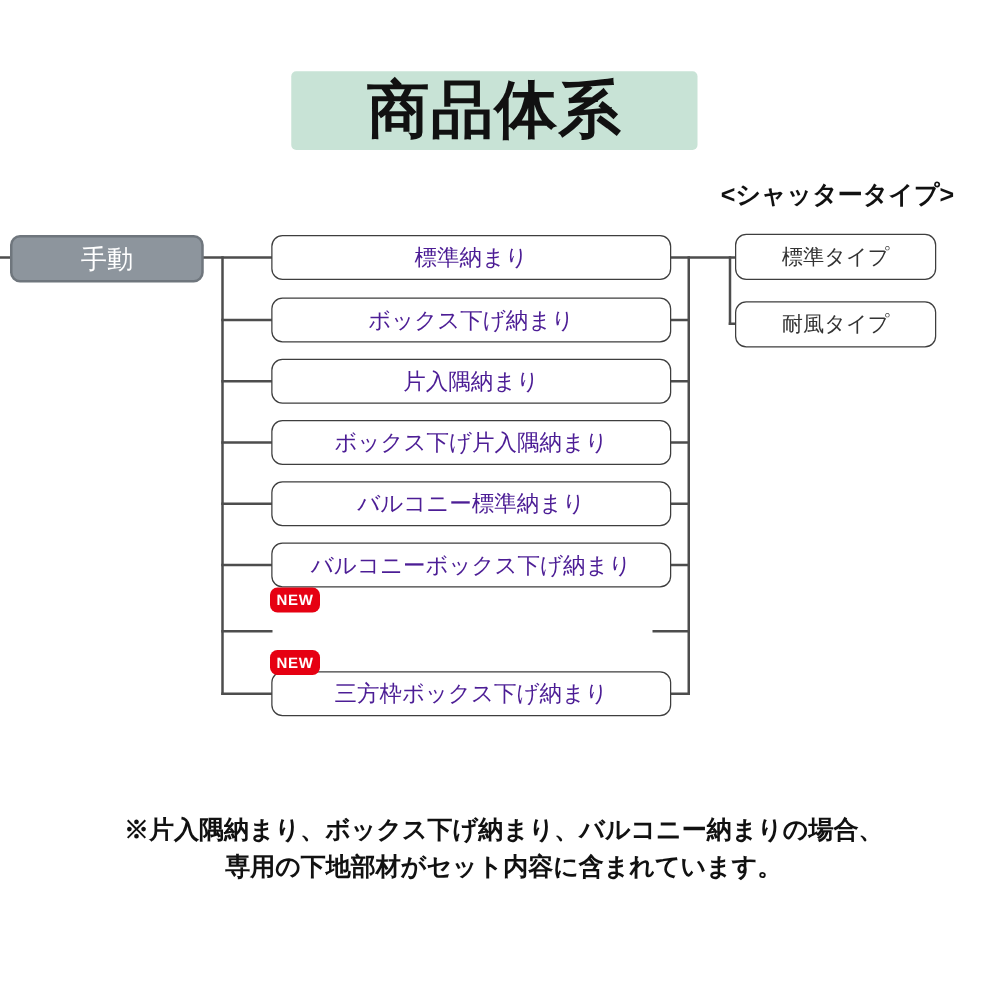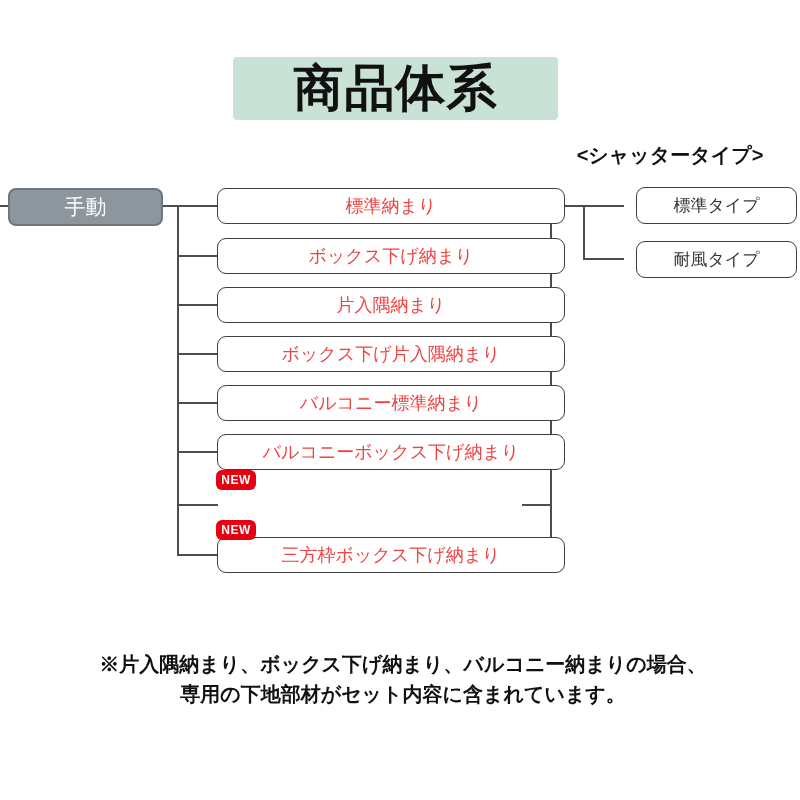--- a/index.html
+++ b/index.html
@@ -20,30 +20,30 @@
   .h { height:2px; }
   .v { width:2px; }
 
   .root-node {
     position:absolute; left:8px; top:188px; width:155px; height:38px;
     background:#8d959d; border:2px solid #6f767d; border-radius:8px;
     box-sizing:border-box; display:flex; align-items:center; justify-content:center;
     color:#ffffff; font-size:21px; z-index:2;
   }
   .node {
-    position:absolute; left:217px; width:348px; height:36px;
+    position:absolute; left:217px; width:320px; height:36px;
     background:#ffffff; border:1.6px solid #3e3e3e; border-radius:9px;
     box-sizing:border-box; display:flex; align-items:center; justify-content:center;
-    font-size:18px; color:#ef4444; z-index:2;
+    font-size:18px; color:#4c1d95; z-index:2;
   }
   .r1{top:188px}.r2{top:238px}.r3{top:287px}.r4{top:336px}
   .r5{top:385px}.r6{top:434px}.r7{top:487px}.r8{top:537px}
 
   .type-node {
-    position:absolute; left:636px; width:161px; height:37px;
+    position:absolute; left:588px; width:161px; height:37px;
     background:#ffffff; border:1.6px solid #3e3e3e; border-radius:9px;
     box-sizing:border-box; display:flex; align-items:center; justify-content:center;
     font-size:17px; color:#333; z-index:2;
   }
   .t1{top:187px}.t2{top:241px}
 
   .new-badge {
     position:absolute; left:216px; width:40px; height:20px;
     background:#e60012; border-radius:6px; z-index:4;
     display:flex; align-items:center; justify-content:center;

